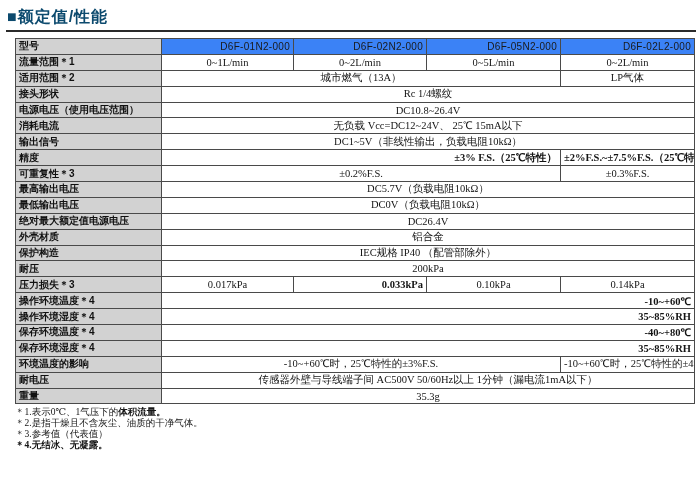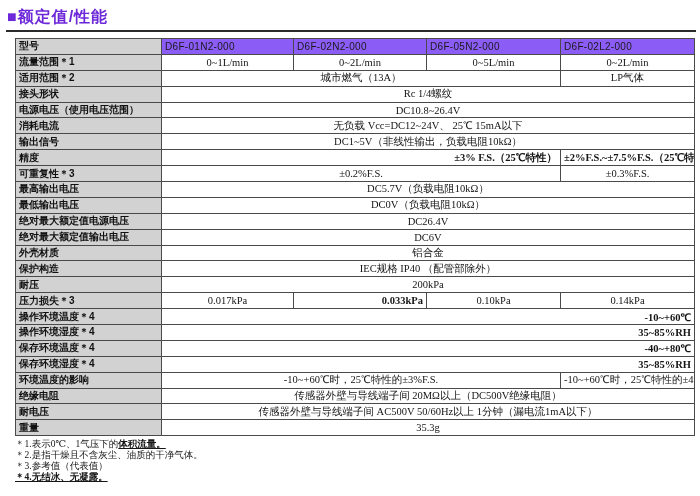--- a/index.html
+++ b/index.html
@@ -12,21 +12,21 @@
     position:relative;
   }
   .page{padding:5px 4px 0 6px;}
 
   
   .section-title{
     font-size:16px;
     font-weight:bold;
     margin:2px 0 2px 1px;
     letter-spacing:1px;
-    color:#6d28d9;
+    color:#0c4a6e;
     font-family:"Liberation Sans","DejaVu Sans",sans-serif;
   }
   .title-rule{
     height:0;
     border-bottom:2.5px solid #2a2a2a;
     margin:0 0 6px 0;
   }
 
   
   table.spec{
@@ -47,25 +47,25 @@
   table.spec{border:1.5px solid #3a3a3a;}
   .label-cell{
     background:#d2d2d2;
     text-align:left;
     font-size:10px;
     font-weight:bold;
     font-family:"Liberation Sans","DejaVu Sans",sans-serif;
     color:#111;
   }
   thead .model-cell{
-    background:#8b5cf6;
+    background:#3b82f6;
     font-family:"Liberation Sans","DejaVu Sans",sans-serif;
     font-size:10px;
     font-weight:normal;
-    text-align:left;
+    text-align:right;
     letter-spacing:0.3px;
   }
   .value-cell{
     font-family:Liberation Serif, serif;
     font-size:10.5px;
     font-weight:normal;
     text-align:center;
     color:#141414;
   }
   .value-cell.bold{font-weight:bold;text-align:right;}
@@ -73,21 +73,21 @@
   
   .footnotes{
     list-style:none;
     margin:3px 0 0 9px;
     padding:0;
     font-family:"Liberation Serif","DejaVu Serif",serif;
     font-size:9.5px;
     line-height:10.8px;
     color:#161616;
   }
-  .footnotes .fn-bold{font-weight:bold;text-decoration:underline;}
+  .footnotes .fn-bold{font-weight:bold;}
 </style>
 </head>
 <body>
 
 <div class="page">
 
   <div class="section-title">■额定值/性能</div>
   <div class="title-rule"></div>
 
   <table class="spec">
@@ -152,24 +152,20 @@
         </tr>
         <tr>
           <th class="label-cell">最低输出电压</th>
           <td class="value-cell" colspan="4">DC0V（负载电阻10kΩ）</td>
         </tr>
         <tr>
           <th class="label-cell">绝对最大额定值电源电压</th>
           <td class="value-cell" colspan="4">DC26.4V</td>
         </tr>
         <tr>
-          <th class="label-cell">绝对最大额定值输出电压</th>
-          <td class="value-cell" colspan="4">DC6V</td>
-        </tr>
-        <tr>
           <th class="label-cell">外壳材质</th>
           <td class="value-cell" colspan="4">铝合金</td>
         </tr>
         <tr>
           <th class="label-cell">保护构造</th>
           <td class="value-cell" colspan="4">IEC规格 IP40 （配管部除外）</td>
         </tr>
         <tr>
           <th class="label-cell">耐压</th>
           <td class="value-cell" colspan="4">200kPa</td>
@@ -194,24 +190,20 @@
           <td class="value-cell bold" colspan="4">-40~+80℃</td>
         </tr>
         <tr>
           <th class="label-cell">保存环境湿度＊4</th>
           <td class="value-cell bold" colspan="4">35~85%RH</td>
         </tr>
         <tr>
           <th class="label-cell">环境温度的影响</th>
           <td class="value-cell" colspan="3">-10~+60℃时，25℃特性的±3%F.S.</td>
           <td class="value-cell" colspan="1">-10~+60℃时，25℃特性的±4%F.S.</td>
-        </tr>
-        <tr>
-          <th class="label-cell">绝缘电阻</th>
-          <td class="value-cell" colspan="4">传感器外壁与导线端子间 20MΩ以上（DC500V绝缘电阻）</td>
         </tr>
         <tr>
           <th class="label-cell">耐电压</th>
           <td class="value-cell" colspan="4">传感器外壁与导线端子间 AC500V 50/60Hz以上 1分钟（漏电流1mA以下）</td>
         </tr>
         <tr>
           <th class="label-cell">重量</th>
           <td class="value-cell" colspan="4">35.3g</td>
         </tr>
       </tbody>

